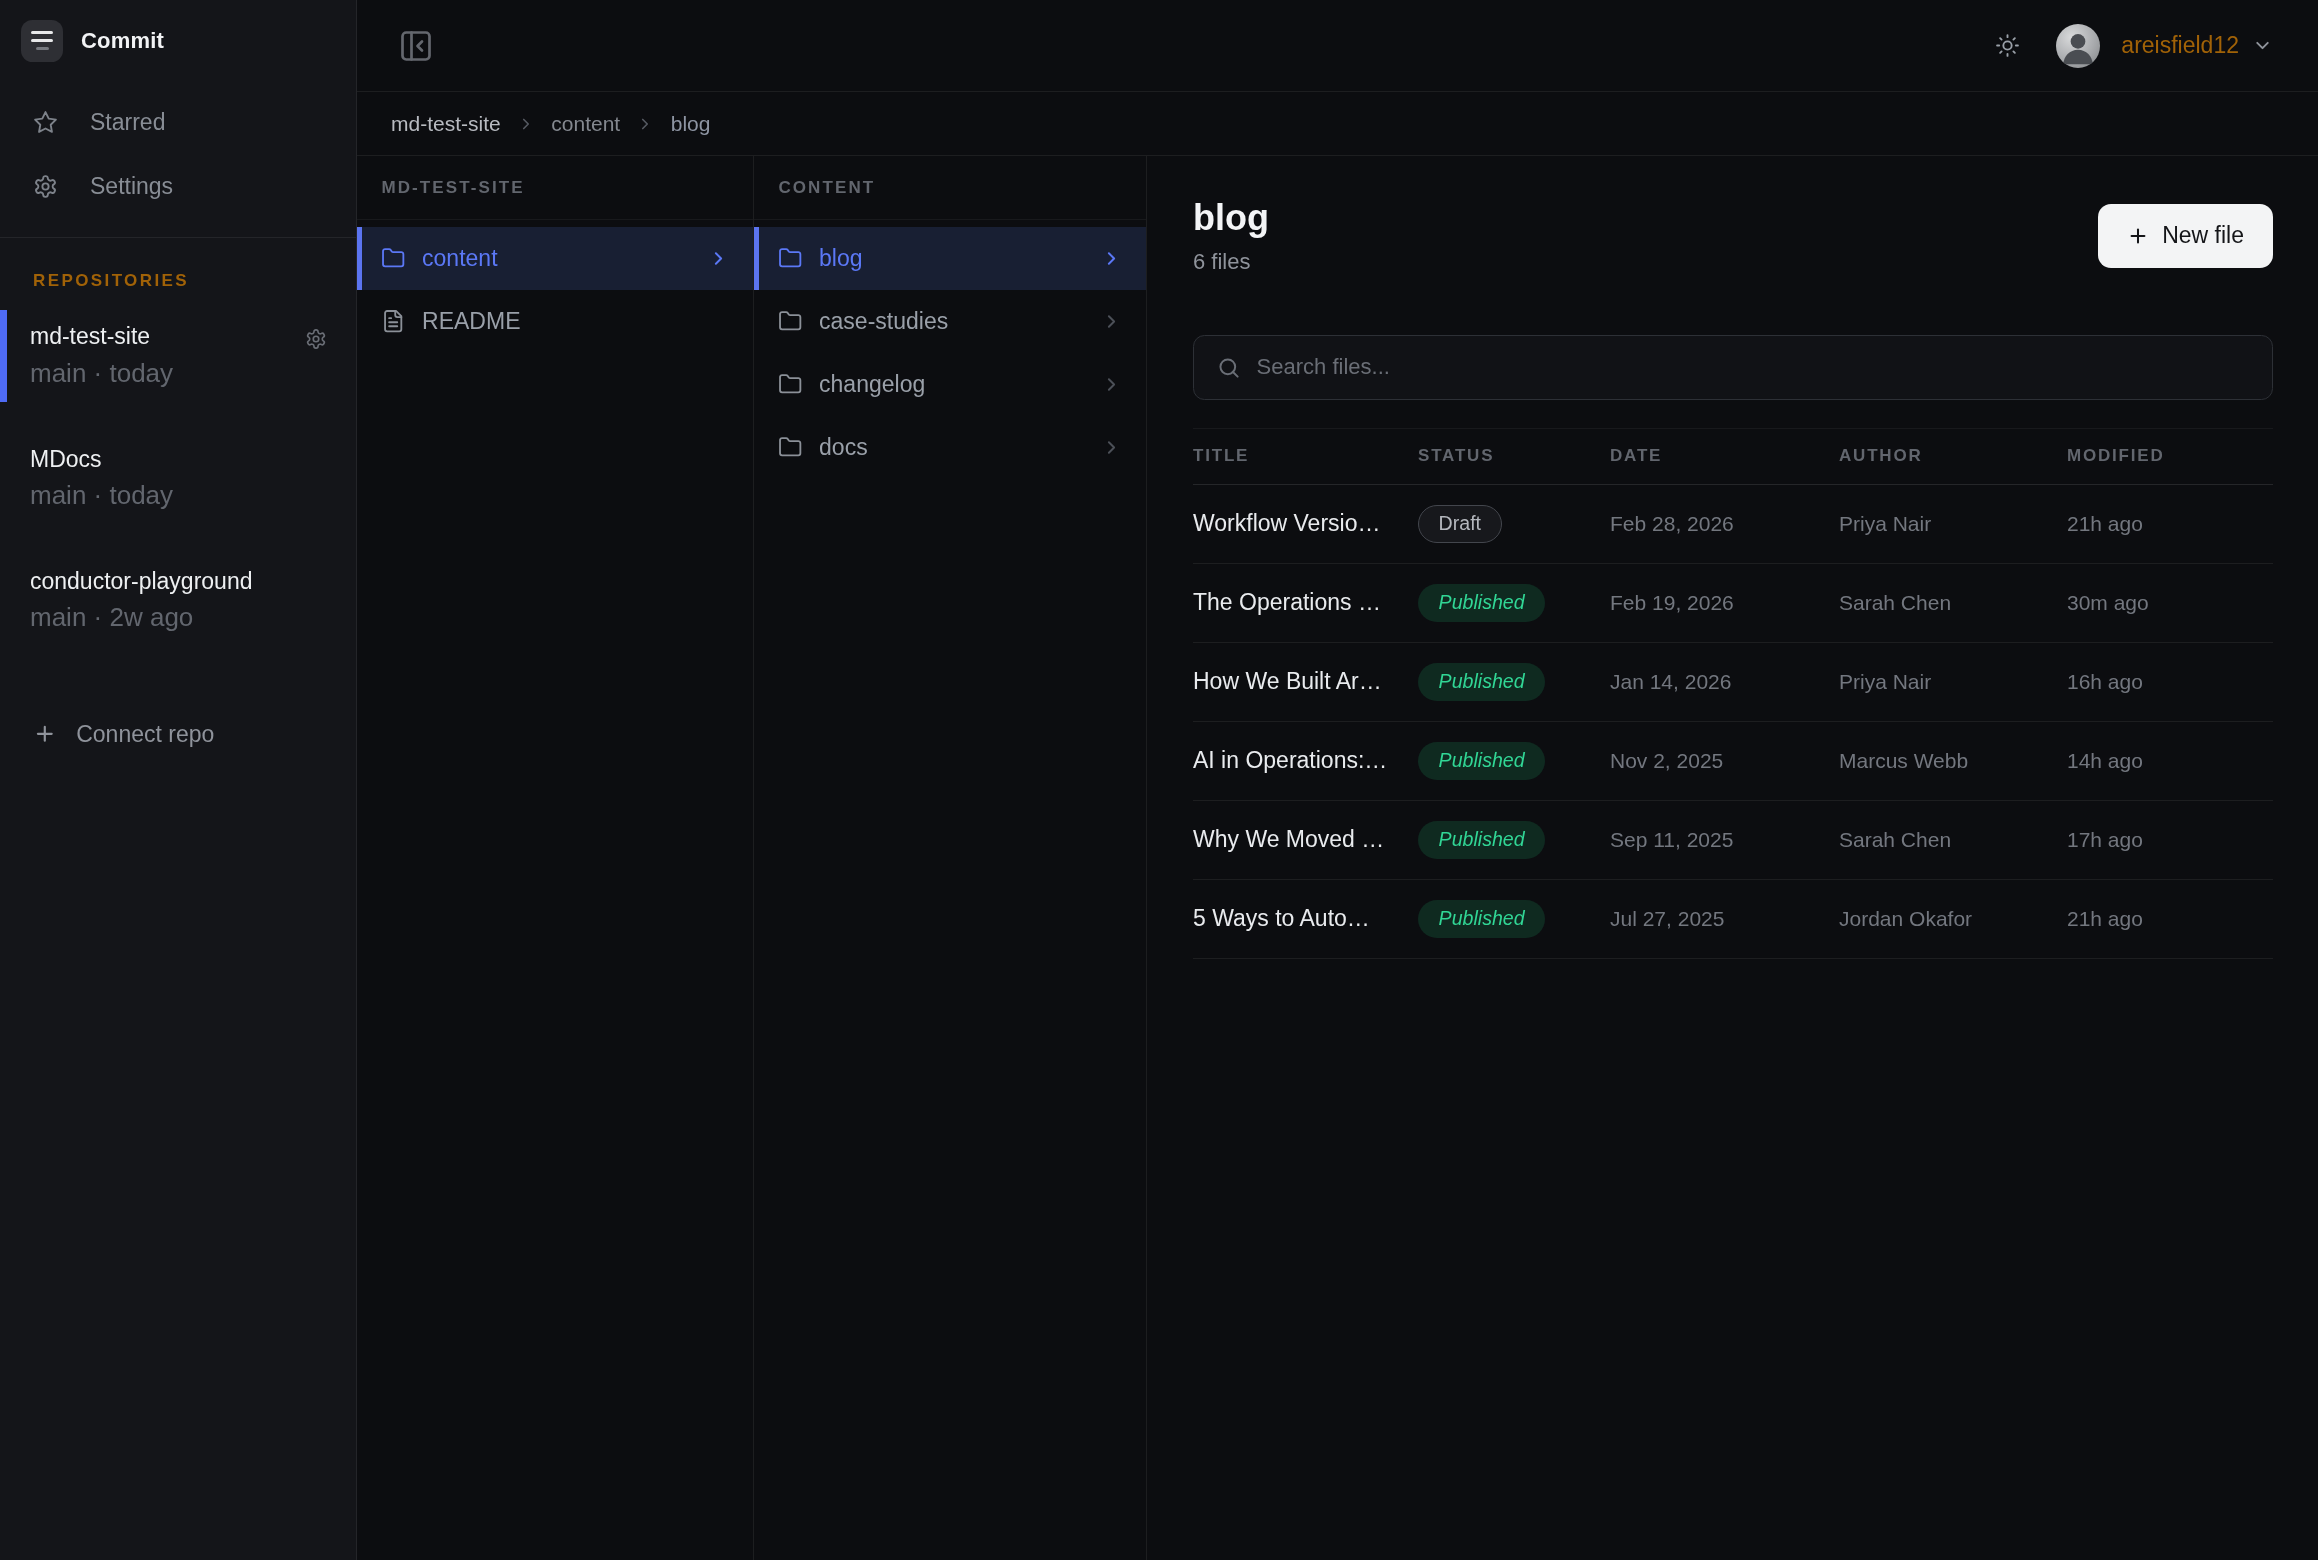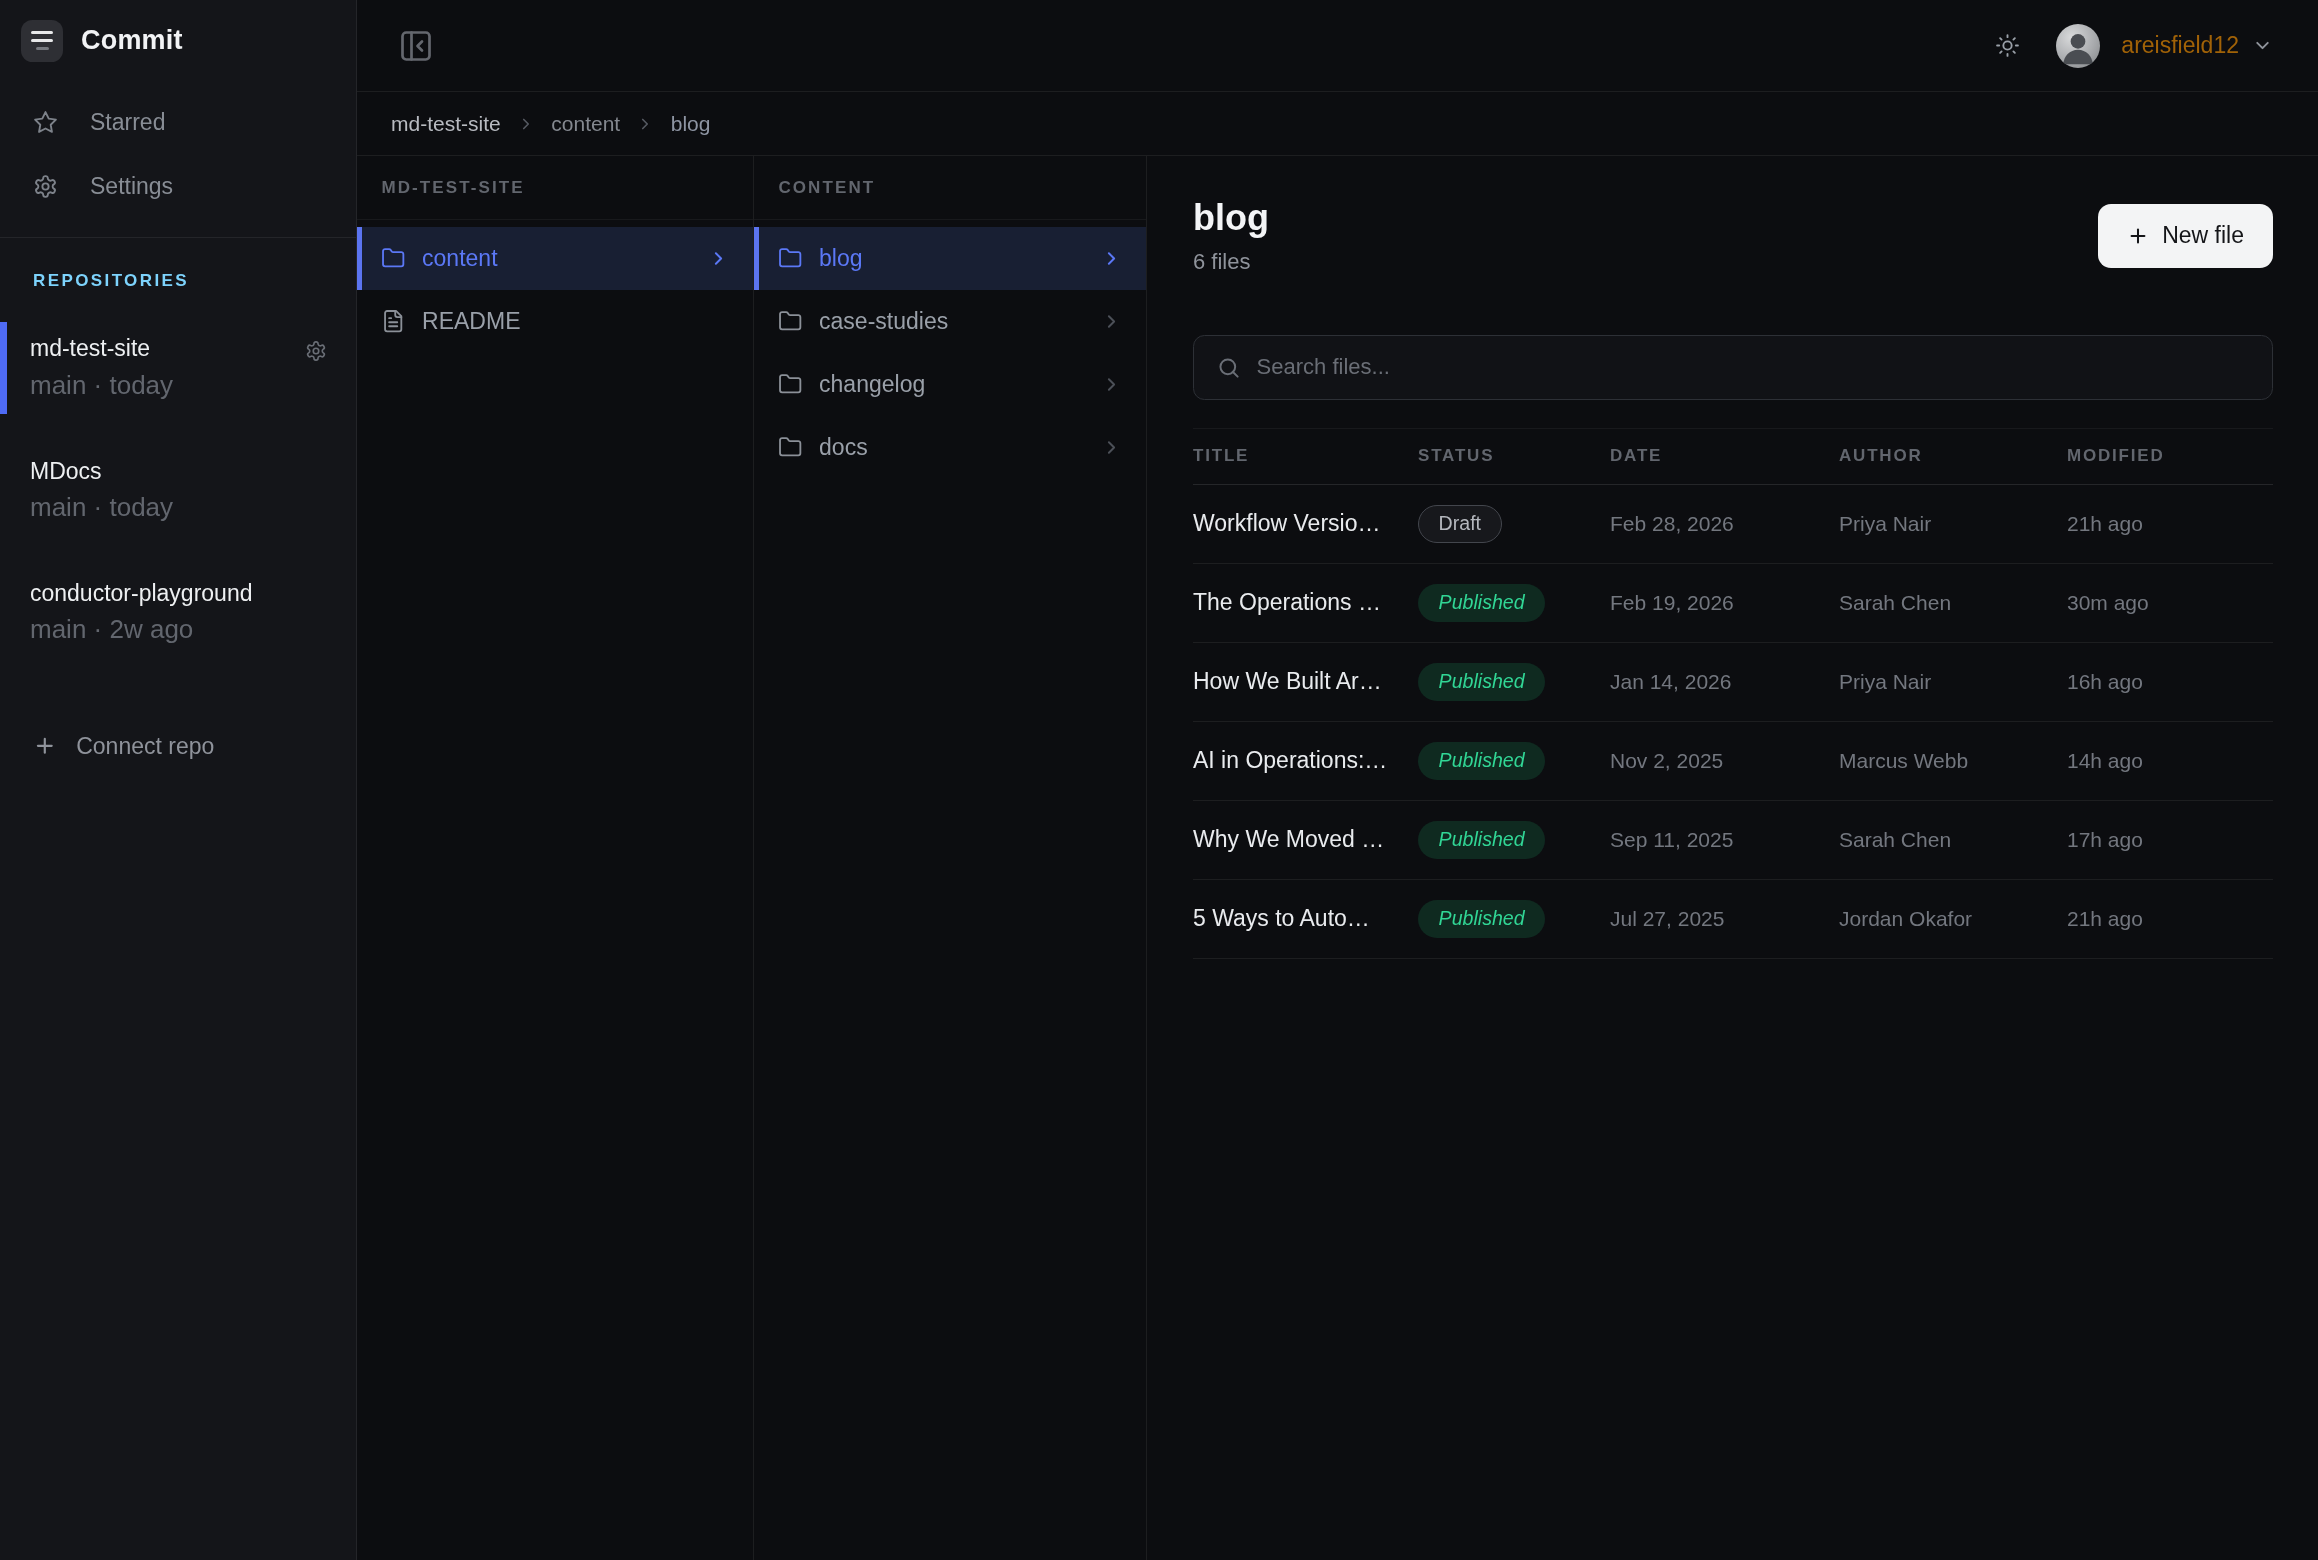--- a/index.html
+++ b/index.html
@@ -12,27 +12,27 @@
   
   .sidebar { width:357px; height:100%; background:#141519; border-right:0.8px solid rgba(255,255,255,.07);
     display:flex; flex-direction:column; }
   .logo-row { display:flex; align-items:center; gap:18px; padding:19.6px 21px 8.1px 21px; cursor:pointer; }
   .logo-badge { width:42px; height:42px; border-radius:11.4px; background:#2e2f34;
     display:flex; flex-direction:column; justify-content:center; align-items:center; gap:4.9px; }
   .logo-badge i { display:block; height:3.3px; border-radius:1.6px; }
   .logo-badge i:nth-child(1){ width:22px; background:#e8e9ea; }
   .logo-badge i:nth-child(2){ width:22px; background:#e8e9ea; }
   .logo-badge i:nth-child(3){ width:13px; background:#76797f; }
-  .app-title { font-size:27px; font-weight:700; color:#f2f3f5; letter-spacing:0.2px; }
+  .app-title { font-size:22px; font-weight:700; color:#f2f3f5; letter-spacing:0.2px; }
   .side-nav { margin-top:21px; }
   .side-nav .nav-item { display:flex; align-items:center; gap:32px; padding:0 33px; height:64px; cursor:pointer; color:#888d95; }
   .side-nav .nav-item .icon { width:25px; height:25px; color:#7d828a; }
   .side-nav .nav-item span { font-size:23px; }
   .side-divider { border:none; border-top:0.8px solid rgba(255,255,255,.07); margin-top:18px; }
-  .section-label { margin:33px 0 12px 33px; font-size:17px; letter-spacing:2.4px; color:#7dd3fc; font-weight:600; }
+  .section-label { margin:33px 0 0 33px; font-size:17px; letter-spacing:2.4px; color:#a16207; font-weight:600; }
   .repo-list { margin-top:19.6px; }
   .repo-item { position:relative; padding:13px 33px 13px 30px; margin-bottom:31px; cursor:pointer; }
   .repo-item.active::before { content:""; position:absolute; left:0; top:0; bottom:0; width:6.5px; background:#4f6bf5; }
   .repo-name { font-size:23px; color:#eef0f2; }
   .repo-meta { margin-top:7.3px; font-size:26px; color:#62666e; }
   .repo-gear { position:absolute; right:29px; top:18px; width:22px; height:22px; color:#6a6e76; cursor:pointer; }
   .connect-row { display:flex; align-items:center; gap:19.6px; padding:0 33px; margin-top:31px; height:52px; color:#8f939b; cursor:pointer; }
   .connect-row .icon { width:23.6px; height:23.6px; color:#8f939b; }
   .connect-row span { font-size:23px; }
 

